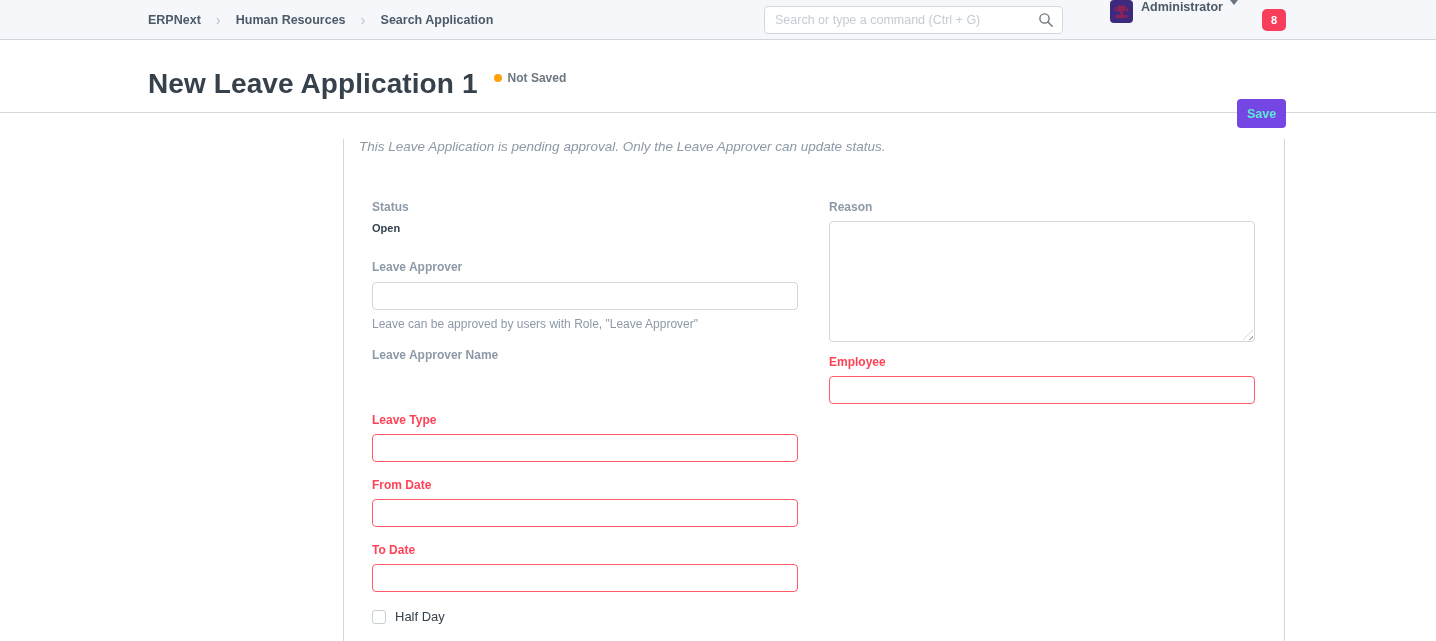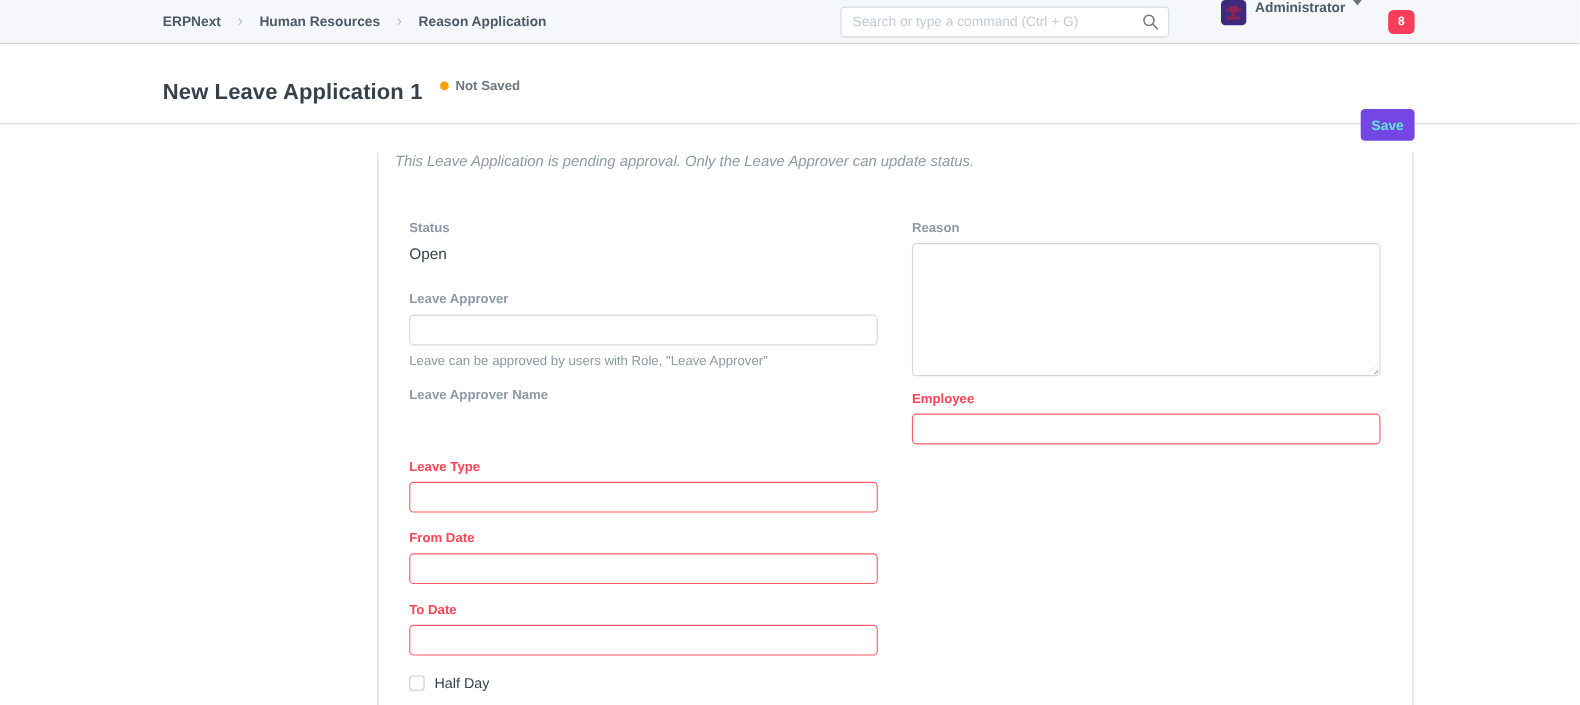--- a/index.html
+++ b/index.html
@@ -32,35 +32,35 @@
   .user-area{position:absolute;left:1110px;top:0;height:39px;display:flex;align-items:flex-start;cursor:pointer;}
   .avatar{width:23px;height:23px;border-radius:4px;background:#3b2a7e;display:flex;align-items:center;justify-content:center;overflow:hidden;}
   .user-name{margin-left:8px;font-size:12.5px;font-weight:700;color:var(--text-breadcrumb);}
   .caret{margin-left:7px;width:0;height:0;border-left:4px solid transparent;border-right:4px solid transparent;border-top:5px solid #6c7680;}
   .notif-badge{position:absolute;left:1262px;top:9px;min-width:24px;height:22px;border-radius:5px;
     background:var(--badge-red);color:#fff;font-size:11px;font-weight:700;display:flex;align-items:center;justify-content:center;cursor:pointer;}
 
   
   .page-head{position:relative;height:73px;background:#fff;border-bottom:1px solid var(--border);}
   .title-row{position:absolute;left:148px;top:0;height:72px;display:flex;align-items:center;}
-  .page-title{font-size:20px;font-weight:700;color:var(--text-dark);letter-spacing:.1px;margin-top:16px;}
+  .page-title{font-size:28px;font-weight:700;color:var(--text-dark);letter-spacing:.1px;margin-top:16px;}
   .indicator{display:flex;align-items:center;margin-left:16px;margin-top:4px;}
   .indicator-dot{width:8px;height:8px;border-radius:50%;background:var(--orange);}
   .indicator-text{margin-left:6px;font-size:12px;font-weight:700;color:#6c7680;}
   .save-btn{position:absolute;left:1237px;top:59px;width:49px;height:29px;border:none;border-radius:4px;
     background:var(--save-purple);color:#5eead4;font-size:12.5px;font-weight:700;cursor:pointer;font-family:inherit;}
 
   
   .content{margin-left:343px;width:942px;height:528px;border-left:1px solid var(--border);border-right:1px solid var(--border);background:#fff;}
   .form-message{margin:26px 15px 0 15px;font-size:13.5px;color:var(--text-muted);font-style:italic;}
   .form-grid{display:grid;grid-template-columns:426px 426px;column-gap:31px;padding:0 29px 0 28px;margin-top:47px;}
 
   .ctrl-label{font-size:12px;font-weight:700;color:var(--text-muted);line-height:1;display:block;}
   .ctrl-label.required{color:var(--red-label);}
-  .ctrl-value{font-size:14px;font-weight:400;color:var(--text-dark);margin-top:9px;}
+  .ctrl-value{font-size:11px;font-weight:700;color:var(--text-dark);margin-top:9px;}
   .text-input{width:100%;height:28px;border:1px solid var(--border);border-radius:4px;background:#fff;
     padding:0 8px;font-size:12.5px;color:var(--text-dark);outline:none;font-family:inherit;}
   .text-input.invalid{border-color:var(--red-border);}
   .help-text{margin-top:7px;font-size:12px;color:var(--text-muted);}
   .group{margin-bottom:0;}
   .g-status{margin-bottom:27px;}
   .g-leave-approver{margin-bottom:18px;}
   .g-leave-approver .ctrl-label{margin-bottom:9px;}
   .g-approver-name{margin-bottom:0;height:65px;}
   .g-leave-type,.g-from-date,.g-to-date{margin-bottom:17px;}
@@ -80,21 +80,21 @@
 </style>
 </head>
 <body>
 
 <div class="navbar">
   <div class="breadcrumb">
     <span class="crumb">ERPNext</span>
     <span class="sep">›</span>
     <span class="crumb">Human Resources</span>
     <span class="sep">›</span>
-    <span class="crumb">Reason Application</span>
+    <span class="crumb">Search Application</span>
   </div>
 
   <div class="search-wrap">
     <input class="search-input" type="text" placeholder="Search or type a command (Ctrl + G)" style="">
     <svg class="search-icon" viewBox="0 0 16 16">
       <circle cx="6.5" cy="6.5" r="4.6" fill="none" stroke="#6c7680" stroke-width="1.4"></circle>
       <line x1="10" y1="10" x2="14.2" y2="14.2" stroke="#6c7680" stroke-width="1.4" stroke-linecap="round"></line>
     </svg>
   </div>
 

